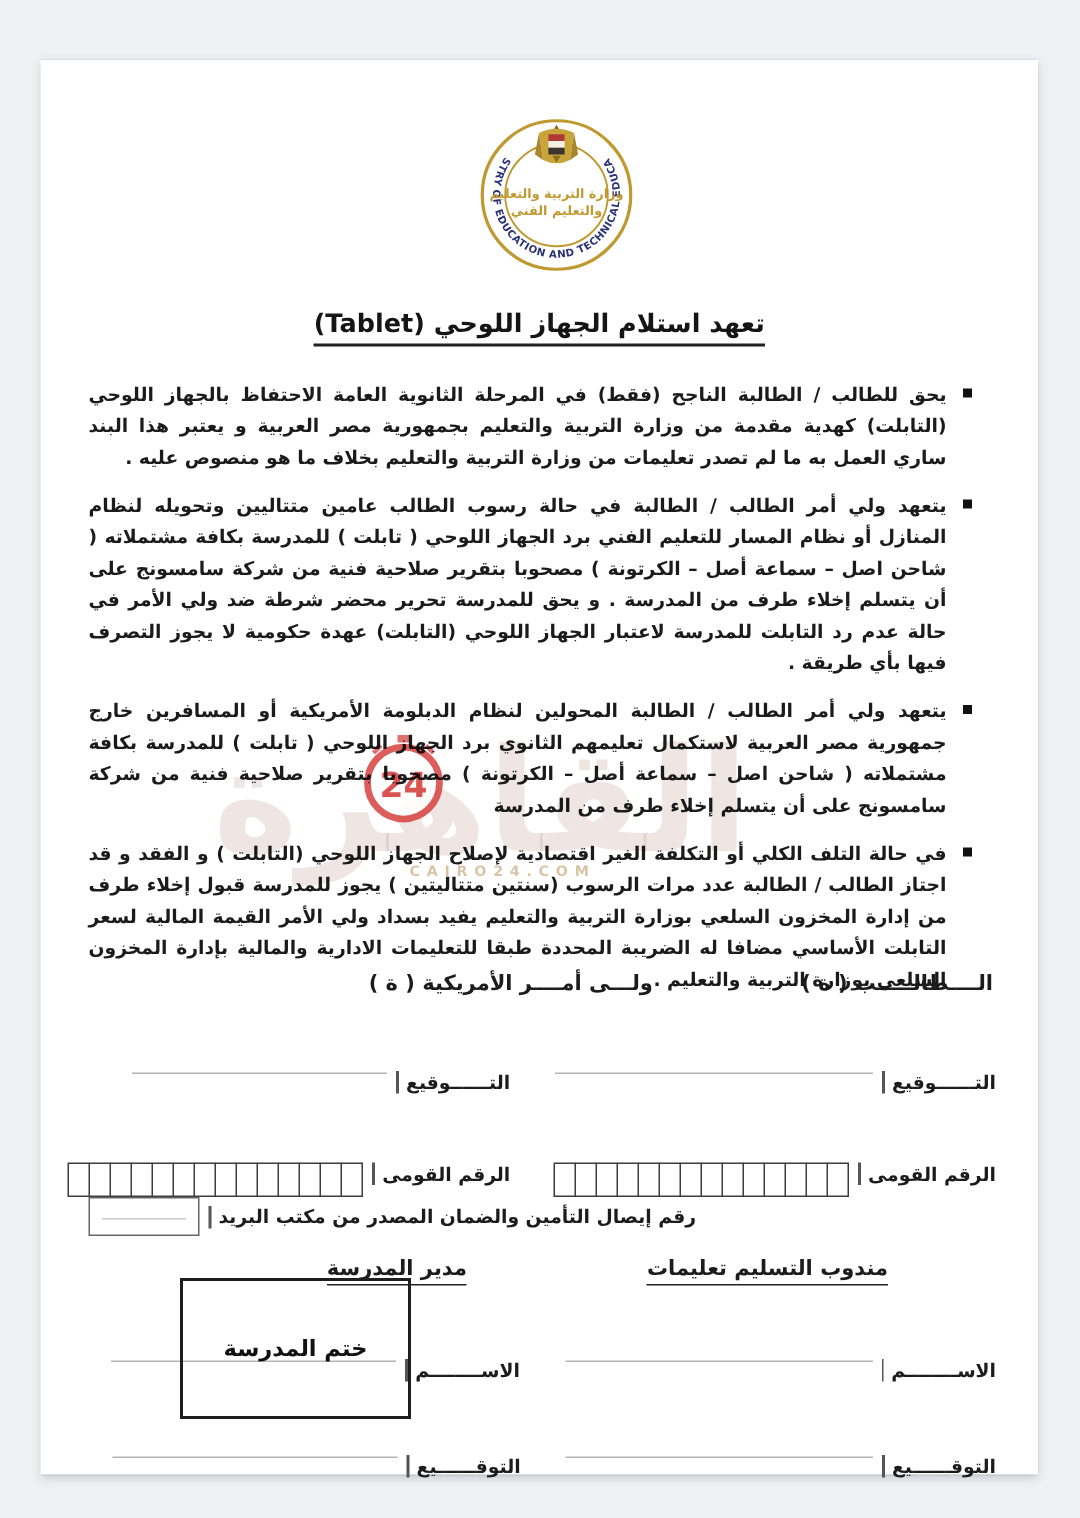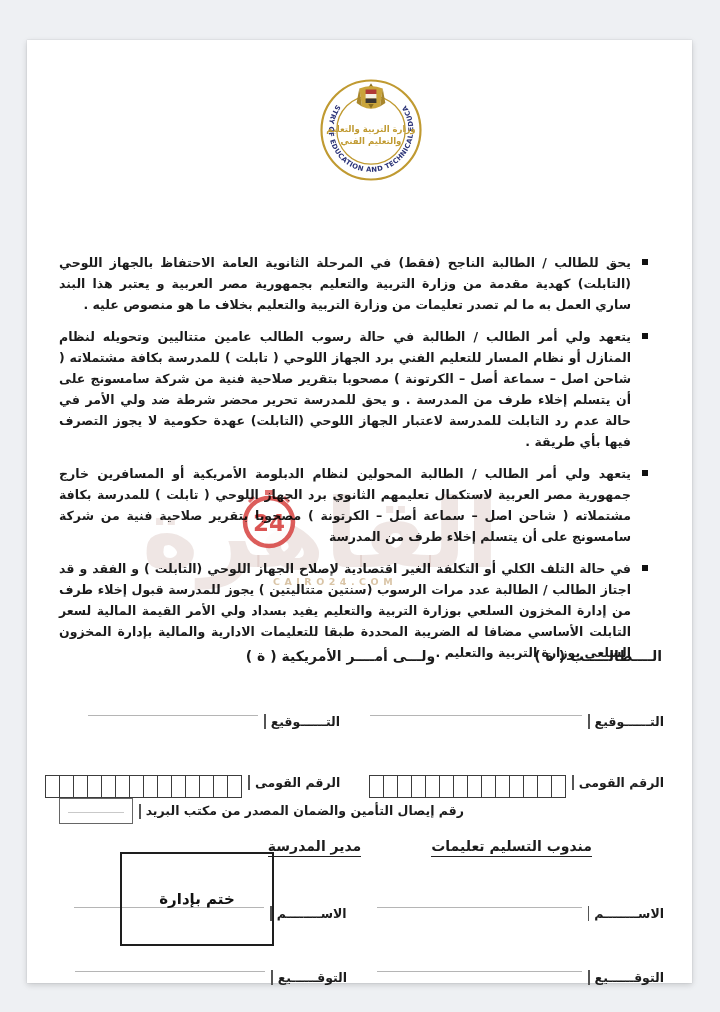--- a/index.html
+++ b/index.html
@@ -44,21 +44,21 @@
     position:absolute;right:0;top:7px;width:6px;height:6px;background:#111;
   }
   
   .formarea{position:absolute;top:608px;right:28px;left:32px;font-weight:bold;}
   .hdr-row{display:flex;align-items:baseline;}
   .hdr{font-size:14px;white-space:nowrap;}
   .hdr.u{border-bottom:1.6px solid #222;padding-bottom:2px;}
   .h-student{margin-right:2px;margin-left:41px;}
   .h-guardian{margin-right:58px;}
   .h-rep{margin-right:72px;}
-  .h-principal{margin-right:70px;}
+  .h-principal{margin-right:120px;}
   .frow{display:flex;align-items:flex-end;margin-top:14px;}
   .fgroup{display:flex;margin-top:36px;}
   .fgroup.g-left{margin-right:30px;}
   .flabel{font-size:12.5px;white-space:nowrap;line-height:16px;}
   .tick{width:1.5px;height:15px;background:#555;margin:0 5px 0 6px;flex:none;}
   .fline{height:1px;border-bottom:1.2px solid #b5b5b5;margin-bottom:4px;flex:none;}
   .fline.w215{width:212px;}
   .fline.w170{width:170px;}
   .fline.w205{width:205px;}
   .fline.w190{width:190px;}
@@ -119,20 +119,23 @@
       <path d="M73,14 L76,30 L70,34 Z" fill="#a8862c"></path>
       <rect x="54" y="15" width="12" height="5" fill="#b03a36"></rect>
       <rect x="54" y="20" width="12" height="5" fill="#f5f0e2"></rect>
       <rect x="54" y="25" width="12" height="5" fill="#3a3530"></rect>
       <path d="M57,31 L63,31 L60,36 Z" fill="#8a6d1f"></path>
     </g>
     <text x="60" y="62" text-anchor="middle" font-size="9.5" font-weight="bold" fill="#c09a31">وزارة التربية والتعليم</text>
     <text x="60" y="75" text-anchor="middle" font-size="9.5" font-weight="bold" fill="#c09a31">والتعليم الفني</text>
   </svg>
 
+  <div class="title">
+    <span>تعهد استلام الجهاز اللوحي (Tablet)</span>
+  </div>
 
   <ul class="clauses">
     <li>
       <span class="bullet-marker"></span>
       <span>يحق للطالب / الطالبة الناجح (فقط) في المرحلة الثانوية العامة الاحتفاظ بالجهاز اللوحي (التابلت) كهدية مقدمة من وزارة التربية والتعليم بجمهورية مصر العربية و يعتبر هذا البند ساري العمل به ما لم تصدر تعليمات من وزارة التربية والتعليم بخلاف ما هو منصوص عليه .</span>
     </li>
     <li>
       <span class="bullet-marker"></span>
       <span>يتعهد ولي أمر الطالب / الطالبة في حالة رسوب الطالب عامين متتاليين وتحويله لنظام المنازل أو نظام المسار للتعليم الفني برد الجهاز اللوحي ( تابلت ) للمدرسة بكافة مشتملاته ( شاحن اصل – سماعة أصل – الكرتونة ) مصحوبا بتقرير صلاحية فنية من شركة سامسونج على أن يتسلم إخلاء طرف من المدرسة . و يحق للمدرسة تحرير محضر شرطة ضد ولي الأمر في حالة عدم رد التابلت للمدرسة لاعتبار الجهاز اللوحي (التابلت) عهدة حكومية لا يجوز التصرف فيها بأي طريقة .</span>
     </li>
@@ -244,21 +247,21 @@
       <div class="fgroup g-left">
         <span class="flabel">التوقــــــيع</span>
         <span class="tick"></span>
         <span class="fline w190"></span>
       </div>
     </div>
 
   </div>
 
   <div class="stamp-box">
-    <span>ختم بإدارة</span>
+    <span>ختم المدرسة</span>
   </div>
 
   <div class="watermark">
     <div class="wm-word">القاهرة</div>
     <svg class="wm-badge" viewBox="0 0 56 62">
       <rect x="24" y="2" width="8" height="5" fill="#d6413f" opacity="0.75"></rect>
       <line x1="13" y1="9" x2="8" y2="14" stroke="#d6413f" stroke-width="3" opacity="0.75"></line>
       <line x1="43" y1="9" x2="48" y2="14" stroke="#d6413f" stroke-width="3" opacity="0.75"></line>
       <circle cx="28" cy="34" r="24" fill="#ffffff" stroke-width="4.5" opacity="0.85" stroke="#d6413f"></circle>
       <text x="28" y="43" text-anchor="middle" font-size="23" font-weight="bold" opacity="0.9" fill="#d6413f">24</text>

